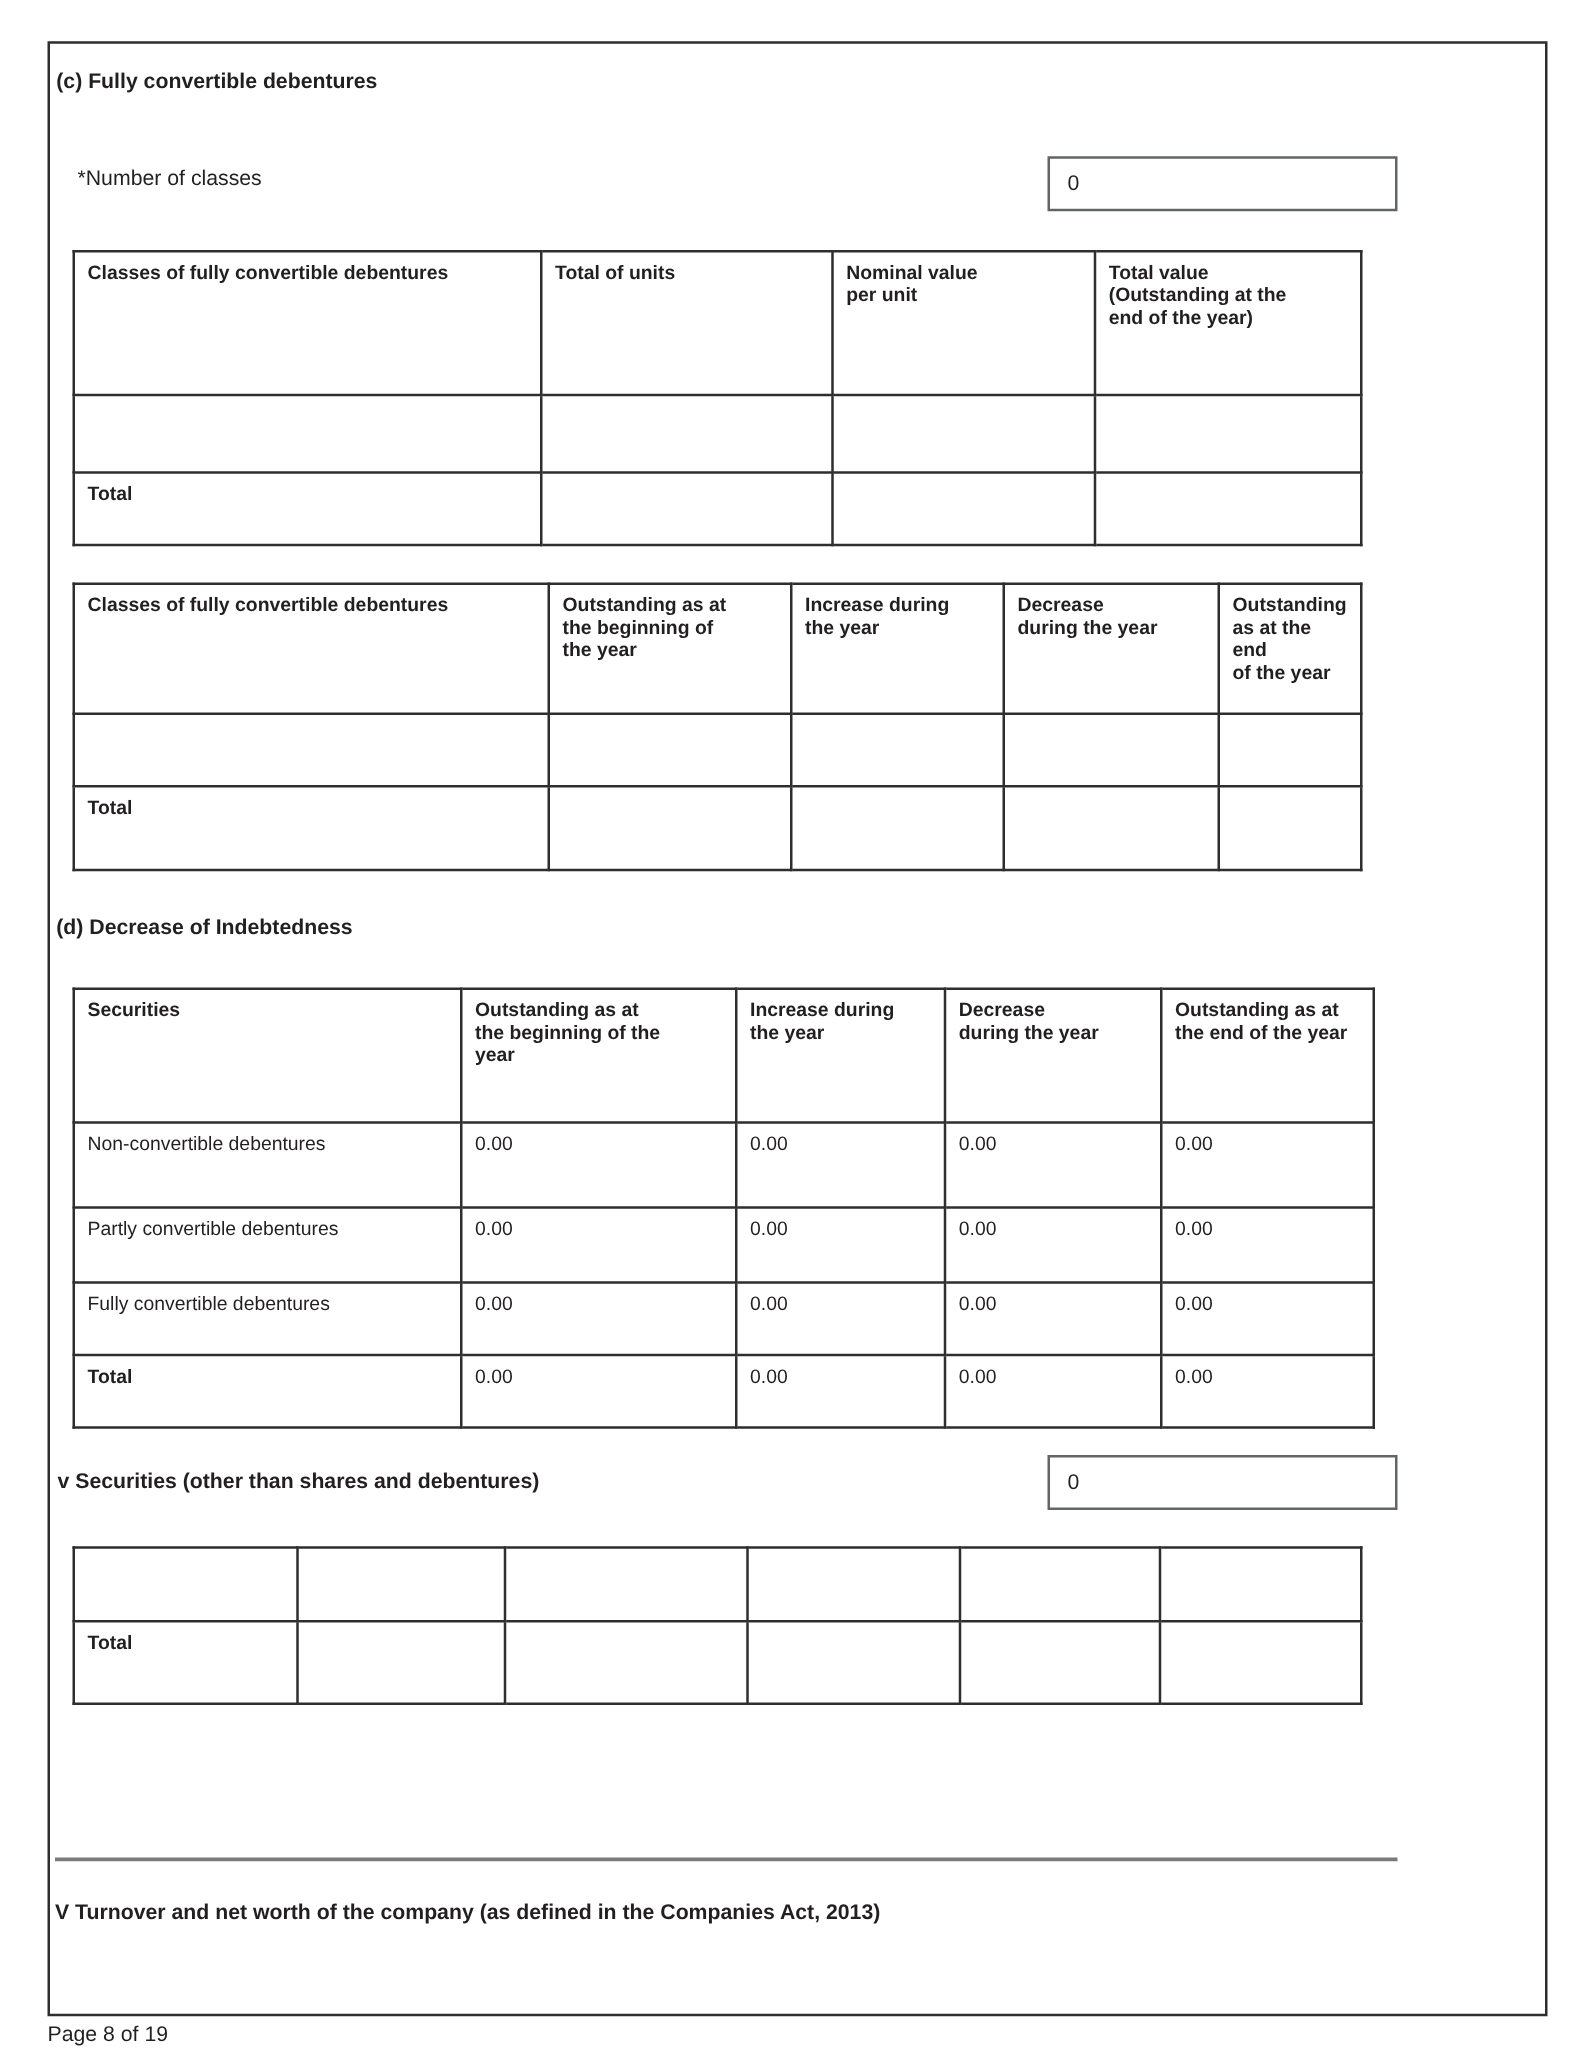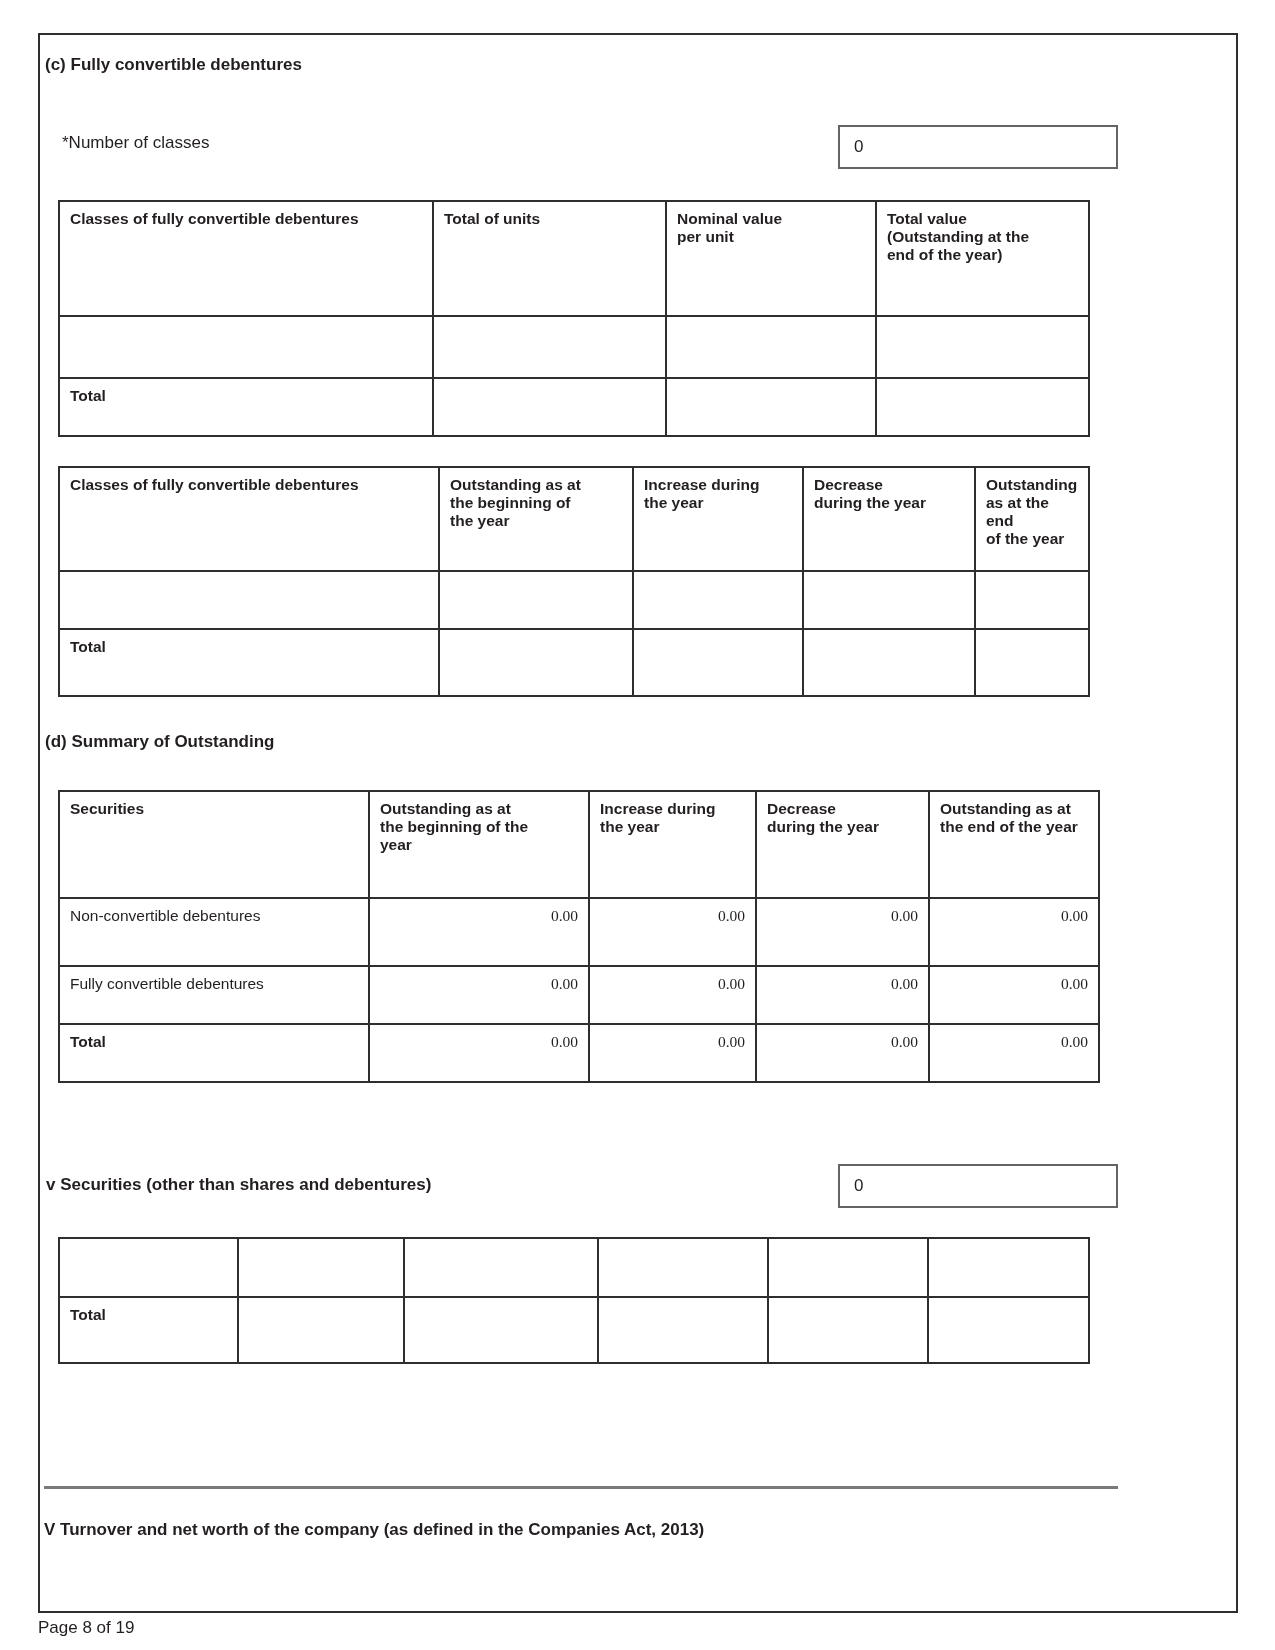--- a/index.html
+++ b/index.html
@@ -39,21 +39,21 @@
     padding: 8px 10px;
     font-size: 15.5px;
   }
   table.tbl th {
     text-align: left;
     font-weight: bold;
     white-space: pre-line;
   }
   td.row-label { font-size: 15.5px; }
   td.total-label { font-weight: bold; }
-  td.val { text-align: right; vertical-align: middle; font-size: 15.5px; font-family: Liberation Serif, serif; }
+  td.val { text-align: left; vertical-align: middle; font-size: 15.5px; }
   .hr-rule { border-top: 3px solid #7a7a7a; height: 0; }
   .footer {
     position: absolute;
     left: 38px; top: 1618px;
     width: 1097px;
     font-size: 17px;
   }
 </style>
 </head>
 <body>
@@ -131,21 +131,21 @@
     <tr style="height:67px;">
       <td class="total-label">Total</td>
       <td></td>
       <td></td>
       <td></td>
       <td></td>
     </tr>
   </tbody>
     </table>
 
-  <div class="abs sec-title" style="left:5px; top:697px;">(d) Summary of Outstanding</div>
+  <div class="abs sec-title" style="left:5px; top:697px;">(d) Decrease of Indebtedness</div>
 
   <table class="tbl abs" style="left:18px; top:755px; width:1040px;">
     <colgroup>
         <col style="width:310px">
         <col style="width:220px">
         <col style="width:167px">
         <col style="width:173px">
         <col style="width:170px">
       </colgroup>
     <tbody>
@@ -161,20 +161,27 @@
       <th>Outstanding as at
 the end of the year</th>
     </tr>
     <tr style="height:68px;">
       <td class="row-label">Non-convertible debentures</td>
       <td class="val">0.00</td>
       <td class="val">0.00</td>
       <td class="val">0.00</td>
       <td class="val">0.00</td>
     </tr>
+    <tr style="height:60px;">
+      <td class="row-label">Partly convertible debentures</td>
+      <td class="val">0.00</td>
+      <td class="val">0.00</td>
+      <td class="val">0.00</td>
+      <td class="val">0.00</td>
+    </tr>
     <tr style="height:58px;">
       <td class="row-label">Fully convertible debentures</td>
       <td class="val">0.00</td>
       <td class="val">0.00</td>
       <td class="val">0.00</td>
       <td class="val">0.00</td>
     </tr>
     <tr style="height:58px;">
       <td class="row-label total-label">Total</td>
       <td class="val">0.00</td>

